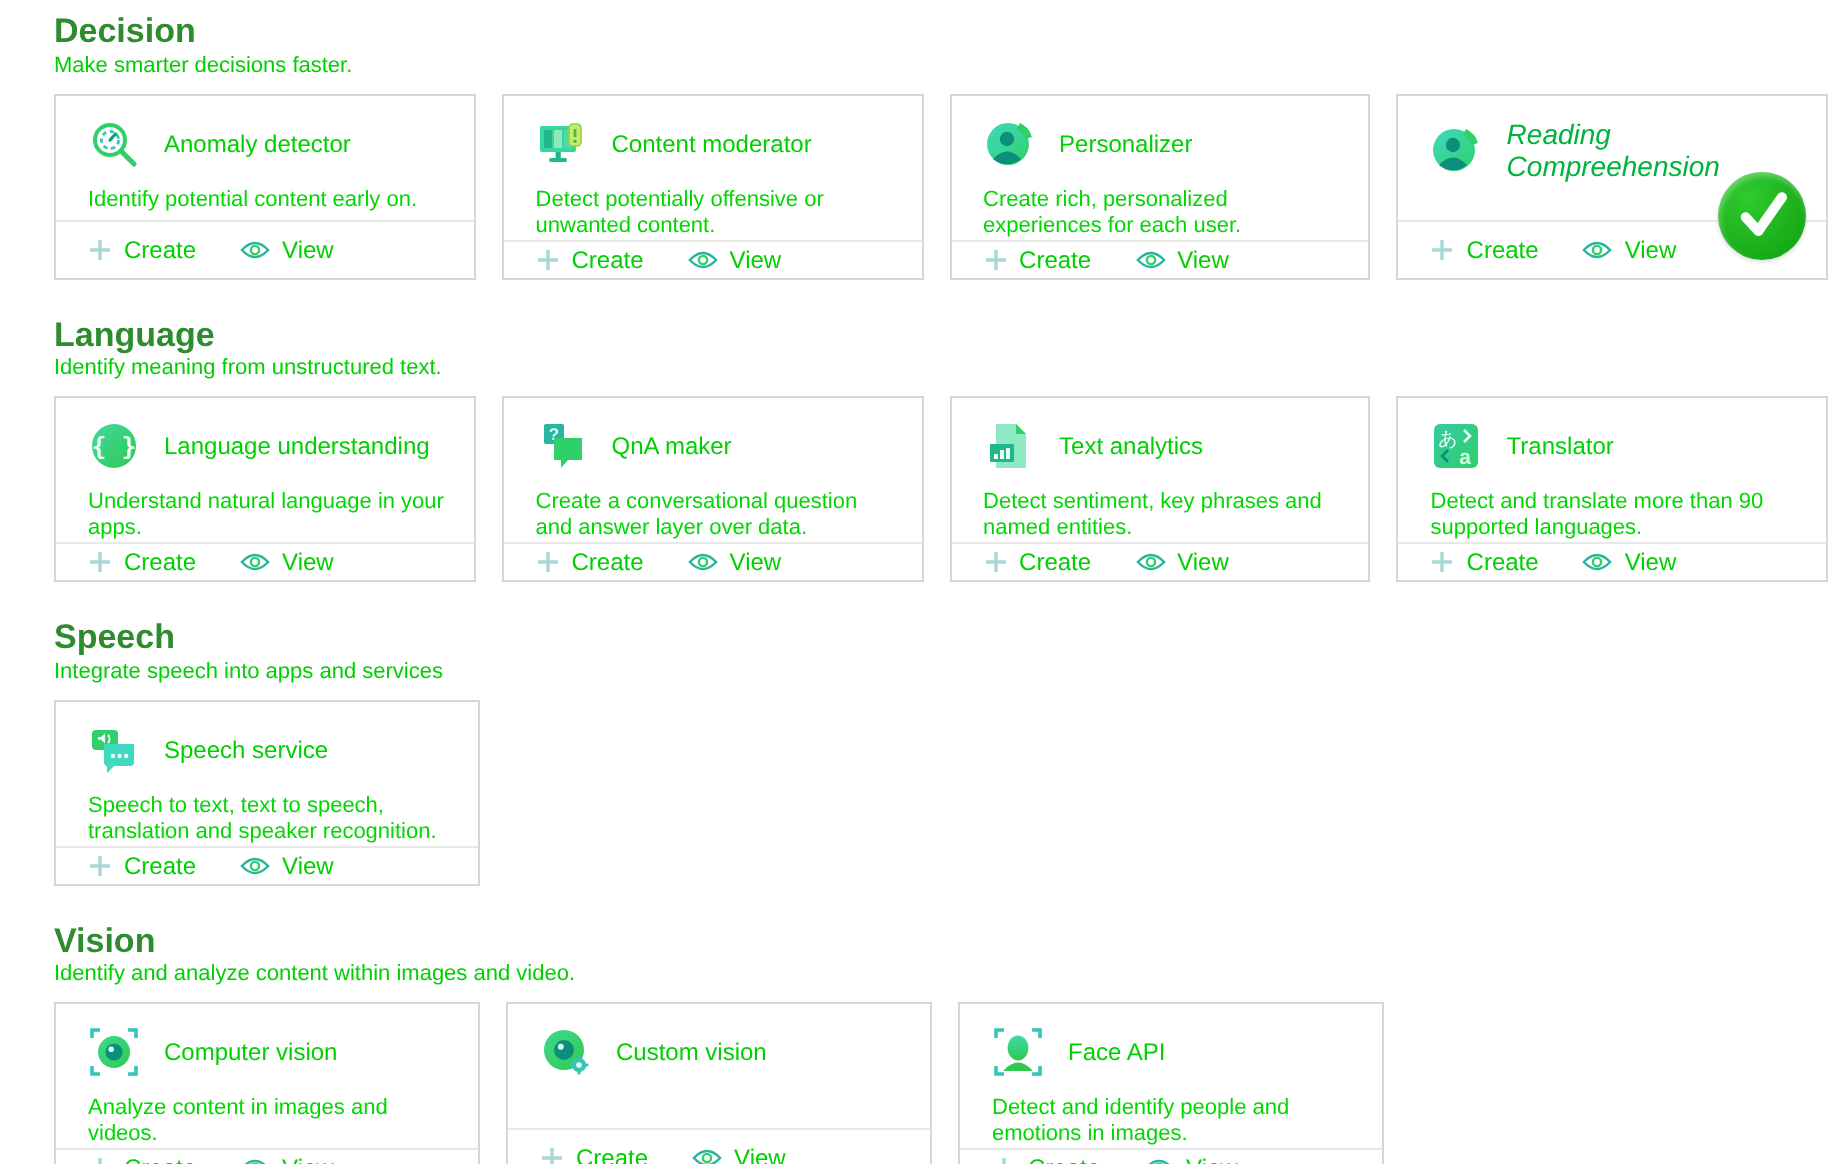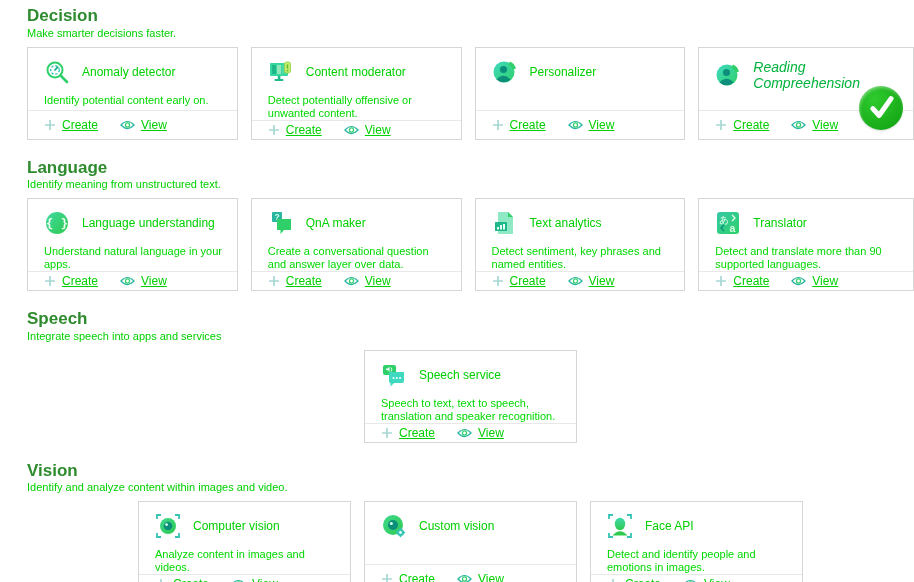--- a/index.html
+++ b/index.html
@@ -1,32 +1,32 @@
 <!DOCTYPE html>
 <html><head>
 <meta charset="utf-8">
 <style>
   html,body{margin:0;padding:0;background:#ffffff;}
   body{width:914px;height:582px;overflow:hidden;font-family:"Liberation Sans",sans-serif;}
   .page{padding:6px 0 0 7px;}
   .section{margin-bottom:18px;padding-left:20px;}
   .section-title{font-size:17px;font-weight:600;color:#2e8b2e;line-height:1.15;margin:0;}
   .section-subtitle{font-size:11px;color:#00d000;margin:1px 0 0 0;}
-  .card-row{display:flex;gap:13px;margin-top:8px;justify-content:center;}
+  .card-row{display:flex;gap:13px;margin-top:8px;}
   .card{box-sizing:border-box;width:213px;height:93px;background:#fff;border:1px solid #d6d6d6;
         display:flex;flex-direction:column;position:relative;}
   .card.wide{width:218px;}
   .card-body{flex:1;padding:11px 12px 0 16px;}
   .card-head{display:flex;align-items:center;gap:12px;}
   .card-title{font-size:12px;color:#00d000;}
   .card-title.italic{font-style:italic;font-size:14px;color:#00b33c;}
   .card-desc{font-size:11px;color:#00d800;line-height:13px;margin-top:9px;}
   .card-footer{height:28px;border-top:1px solid #e8e8e8;display:flex;align-items:center;
                gap:22px;padding-left:16px;}
-  .footer-btn{display:flex;align-items:center;gap:6px;font-size:12px;color:#00cf00;cursor:pointer;text-decoration:underline;}
+  .footer-btn{display:flex;align-items:center;gap:6px;font-size:12px;color:#00cf00;cursor:pointer;}
   .ic{width:26px;height:26px;flex:none;}
   .ic-small{width:15px;height:12px;}
   .ic-plus{width:12px;height:12px;}
   .check-badge{position:absolute;right:10px;top:38px;width:44px;height:44px;border-radius:50%;
                background:radial-gradient(circle at 35% 30%, #2ecb2e, #0f9e0f);z-index:2;
                display:flex;align-items:center;justify-content:center;
                box-shadow:inset 1px 2px 3px rgba(255,255,255,0.35), 0 1px 2px rgba(0,0,0,0.15);}
   .check-badge svg{width:30px;height:30px;overflow:visible;}
 </style>
 </head>
@@ -114,20 +114,21 @@
                     <stop offset="1" stop-color="#2fd06a"></stop>
                   </linearGradient>
                 </defs>
               <circle cx="12" cy="13" r="10.5" fill="url(#gP)"></circle>
               <path d="M18 2.5 a11 11 0 0 1 6 7 l-3.2 1 a8 8 0 0 0 -4.4 -5 z" fill="#2fd06a"></path>
               <circle cx="11.5" cy="10.5" r="3.6" fill="#0c8f7a"></circle>
               <path d="M4.5 20.5 q7 -7.5 14 0 a10.5 10.5 0 0 1 -14 0 z" fill="#0c8f7a"></path>
             </svg>
             <span class="card-title">Personalizer</span>
           </div>
+          <div class="card-desc">Create rich, personalized experiences for each user.</div>
         </div>
         <div class="card-footer">
           <span class="footer-btn">
             <svg class="ic-plus" viewBox="0 0 12 12">
                 <path d="M6 1 V11 M1 6 H11" stroke="#a8d8d4" stroke-width="1.7"></path>
               </svg>
             <span>Create</span>
           </span>
           <span class="footer-btn">
             <svg class="ic-small" viewBox="0 0 16 12">

